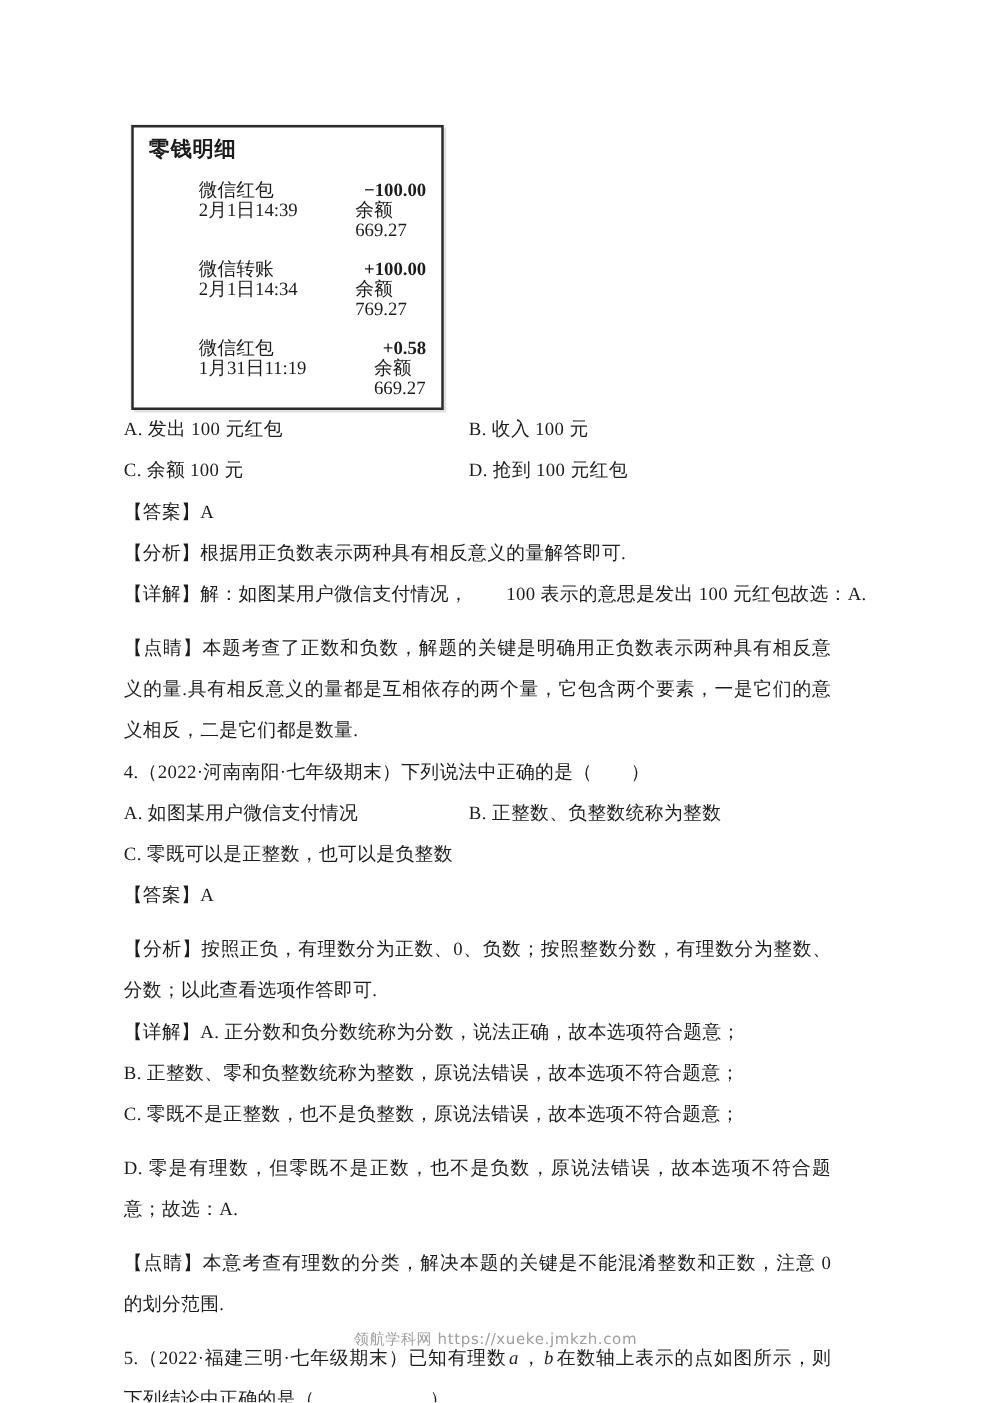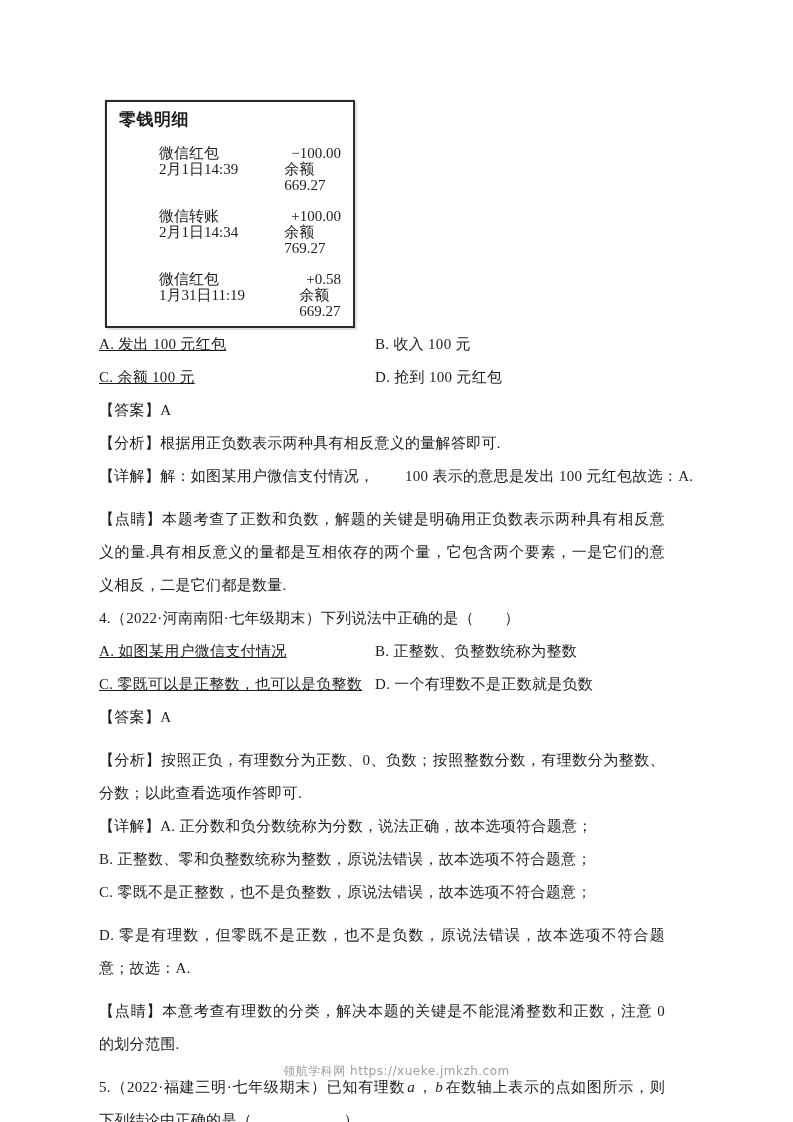--- a/index.html
+++ b/index.html
@@ -37,31 +37,31 @@
   }
   .wt-row {
     display: flex;
     font-size: 15px;
     line-height: 16px;
     margin-bottom: 15px;
   }
   .wt-row:last-child { margin-bottom: 0; }
   .wt-left { width: 148px; margin-left: 40px; }
   .wt-right { flex: 1; }
-  .wt-amount { padding-left: 7px; }
+  .wt-amount { padding-left: 7px; font-weight: bold; }
   
   .line, .para {
     font-size: 15px;
     line-height: 33px;
     letter-spacing: 0.3px;
   }
   .line { white-space: pre; }
   .para { text-align: justify; margin-top: 10px; }
   .opt-row { display: flex; }
-  .opt-row .c1 { width: 276px; white-space: pre; text-decoration: underline; }
+  .opt-row .c1 { width: 276px; white-space: pre; }
   .opt-row .c2 { flex: 1; white-space: pre; }
   .mvar { font-style: italic; font-family: "Liberation Serif", serif; margin: 0 2px; }
   
   .footer {
     position: absolute;
     top: 1058px;
     left: 0;
     width: 100%;
     text-align: center;
     font-family: "DejaVu Sans", "Liberation Sans", sans-serif;
@@ -132,21 +132,20 @@
     <div class="para"><span>【点睛】</span><span>本题考查了正数和负数，解题的关键是明确用正负数表示两种具有相反意义的量.具有相反意义的量都是互相依存的两个量，它包含两个要素，一是它们的意义相反，二是它们都是数量.</span></div>
 
     <div class="line">4.（2022·河南南阳·七年级期末）下列说法中正确的是（　　）</div>
 
     <div class="line opt-row">
       <span class="c1">A. 如图某用户微信支付情况</span>
       <span class="c2">B. 正整数、负整数统称为整数</span>
     </div>
     <div class="line opt-row">
       <span class="c1">C. 零既可以是正整数，也可以是负整数</span>
-      <span class="c2">D. 一个有理数不是正数就是负数</span>
     </div>
 
     <div class="line"><span>【答案】</span><span>A</span></div>
 
     <div class="para"><span>【分析】</span><span>按照正负，有理数分为正数、0、负数；按照整数分数，有理数分为整数、分数；以此查看选项作答即可.</span></div>
 
     <div class="line"><span>【详解】</span><span>A. 正分数和负分数统称为分数，说法正确，故本选项符合题意；</span></div>
 
     <div class="line">B. 正整数、零和负整数统称为整数，原说法错误，故本选项不符合题意；</div>
     <div class="line">C. 零既不是正整数，也不是负整数，原说法错误，故本选项不符合题意；</div>

